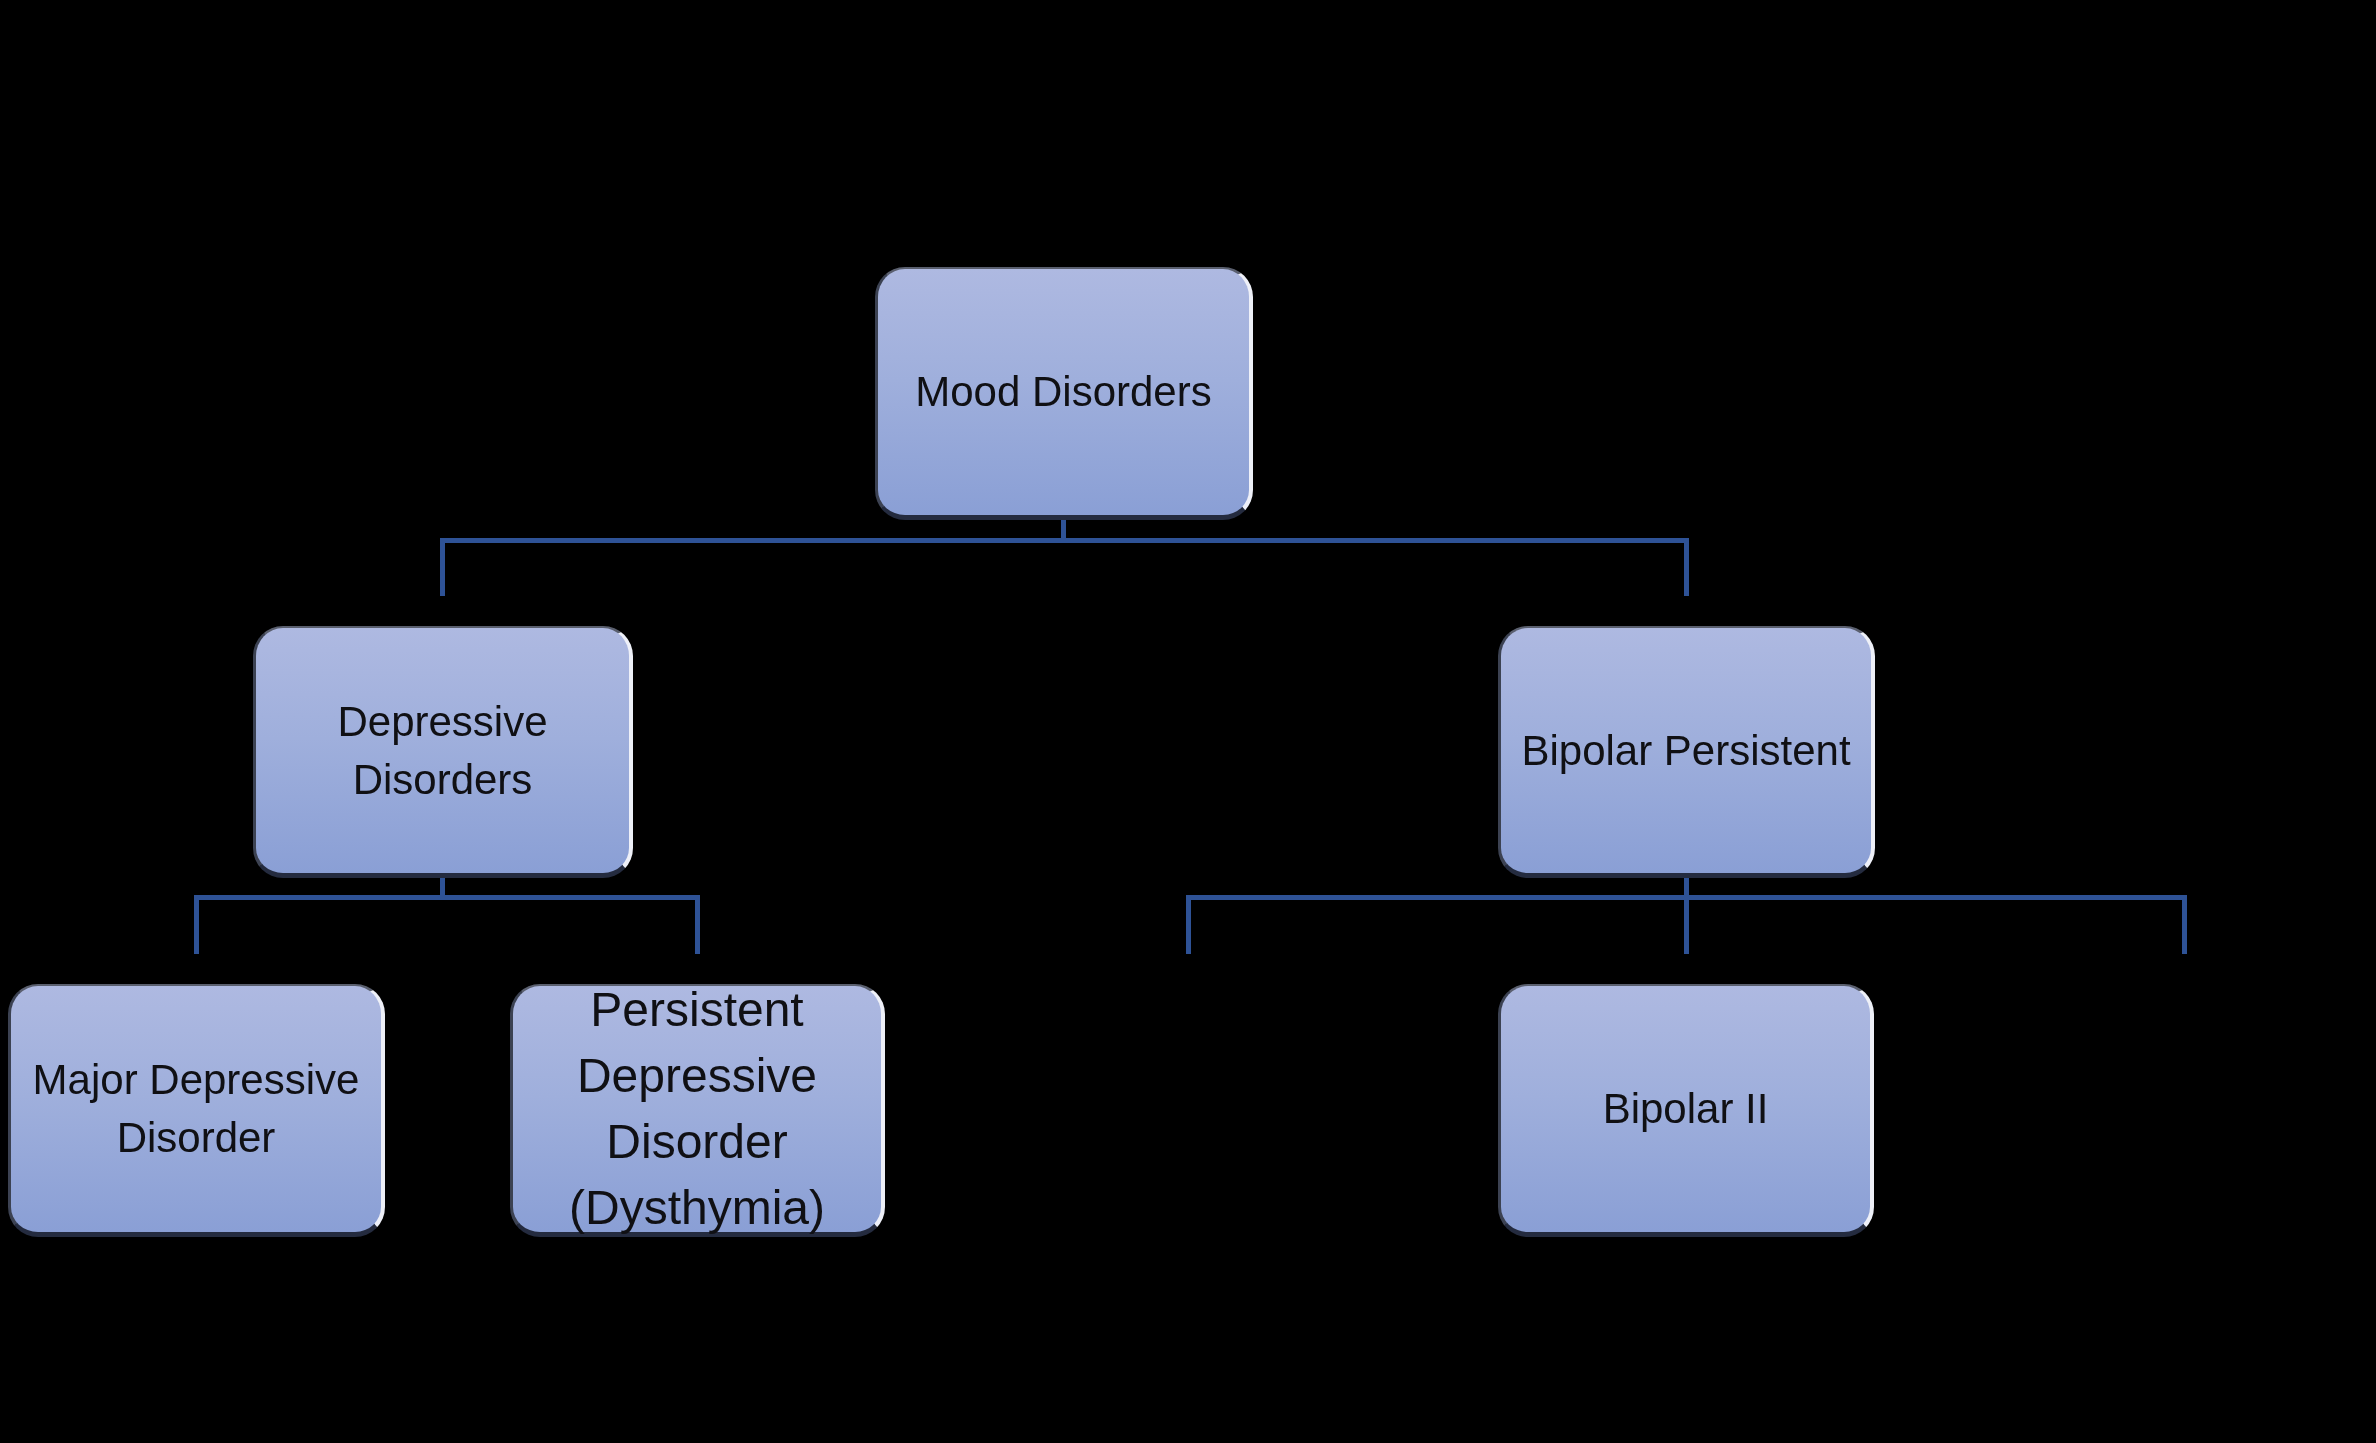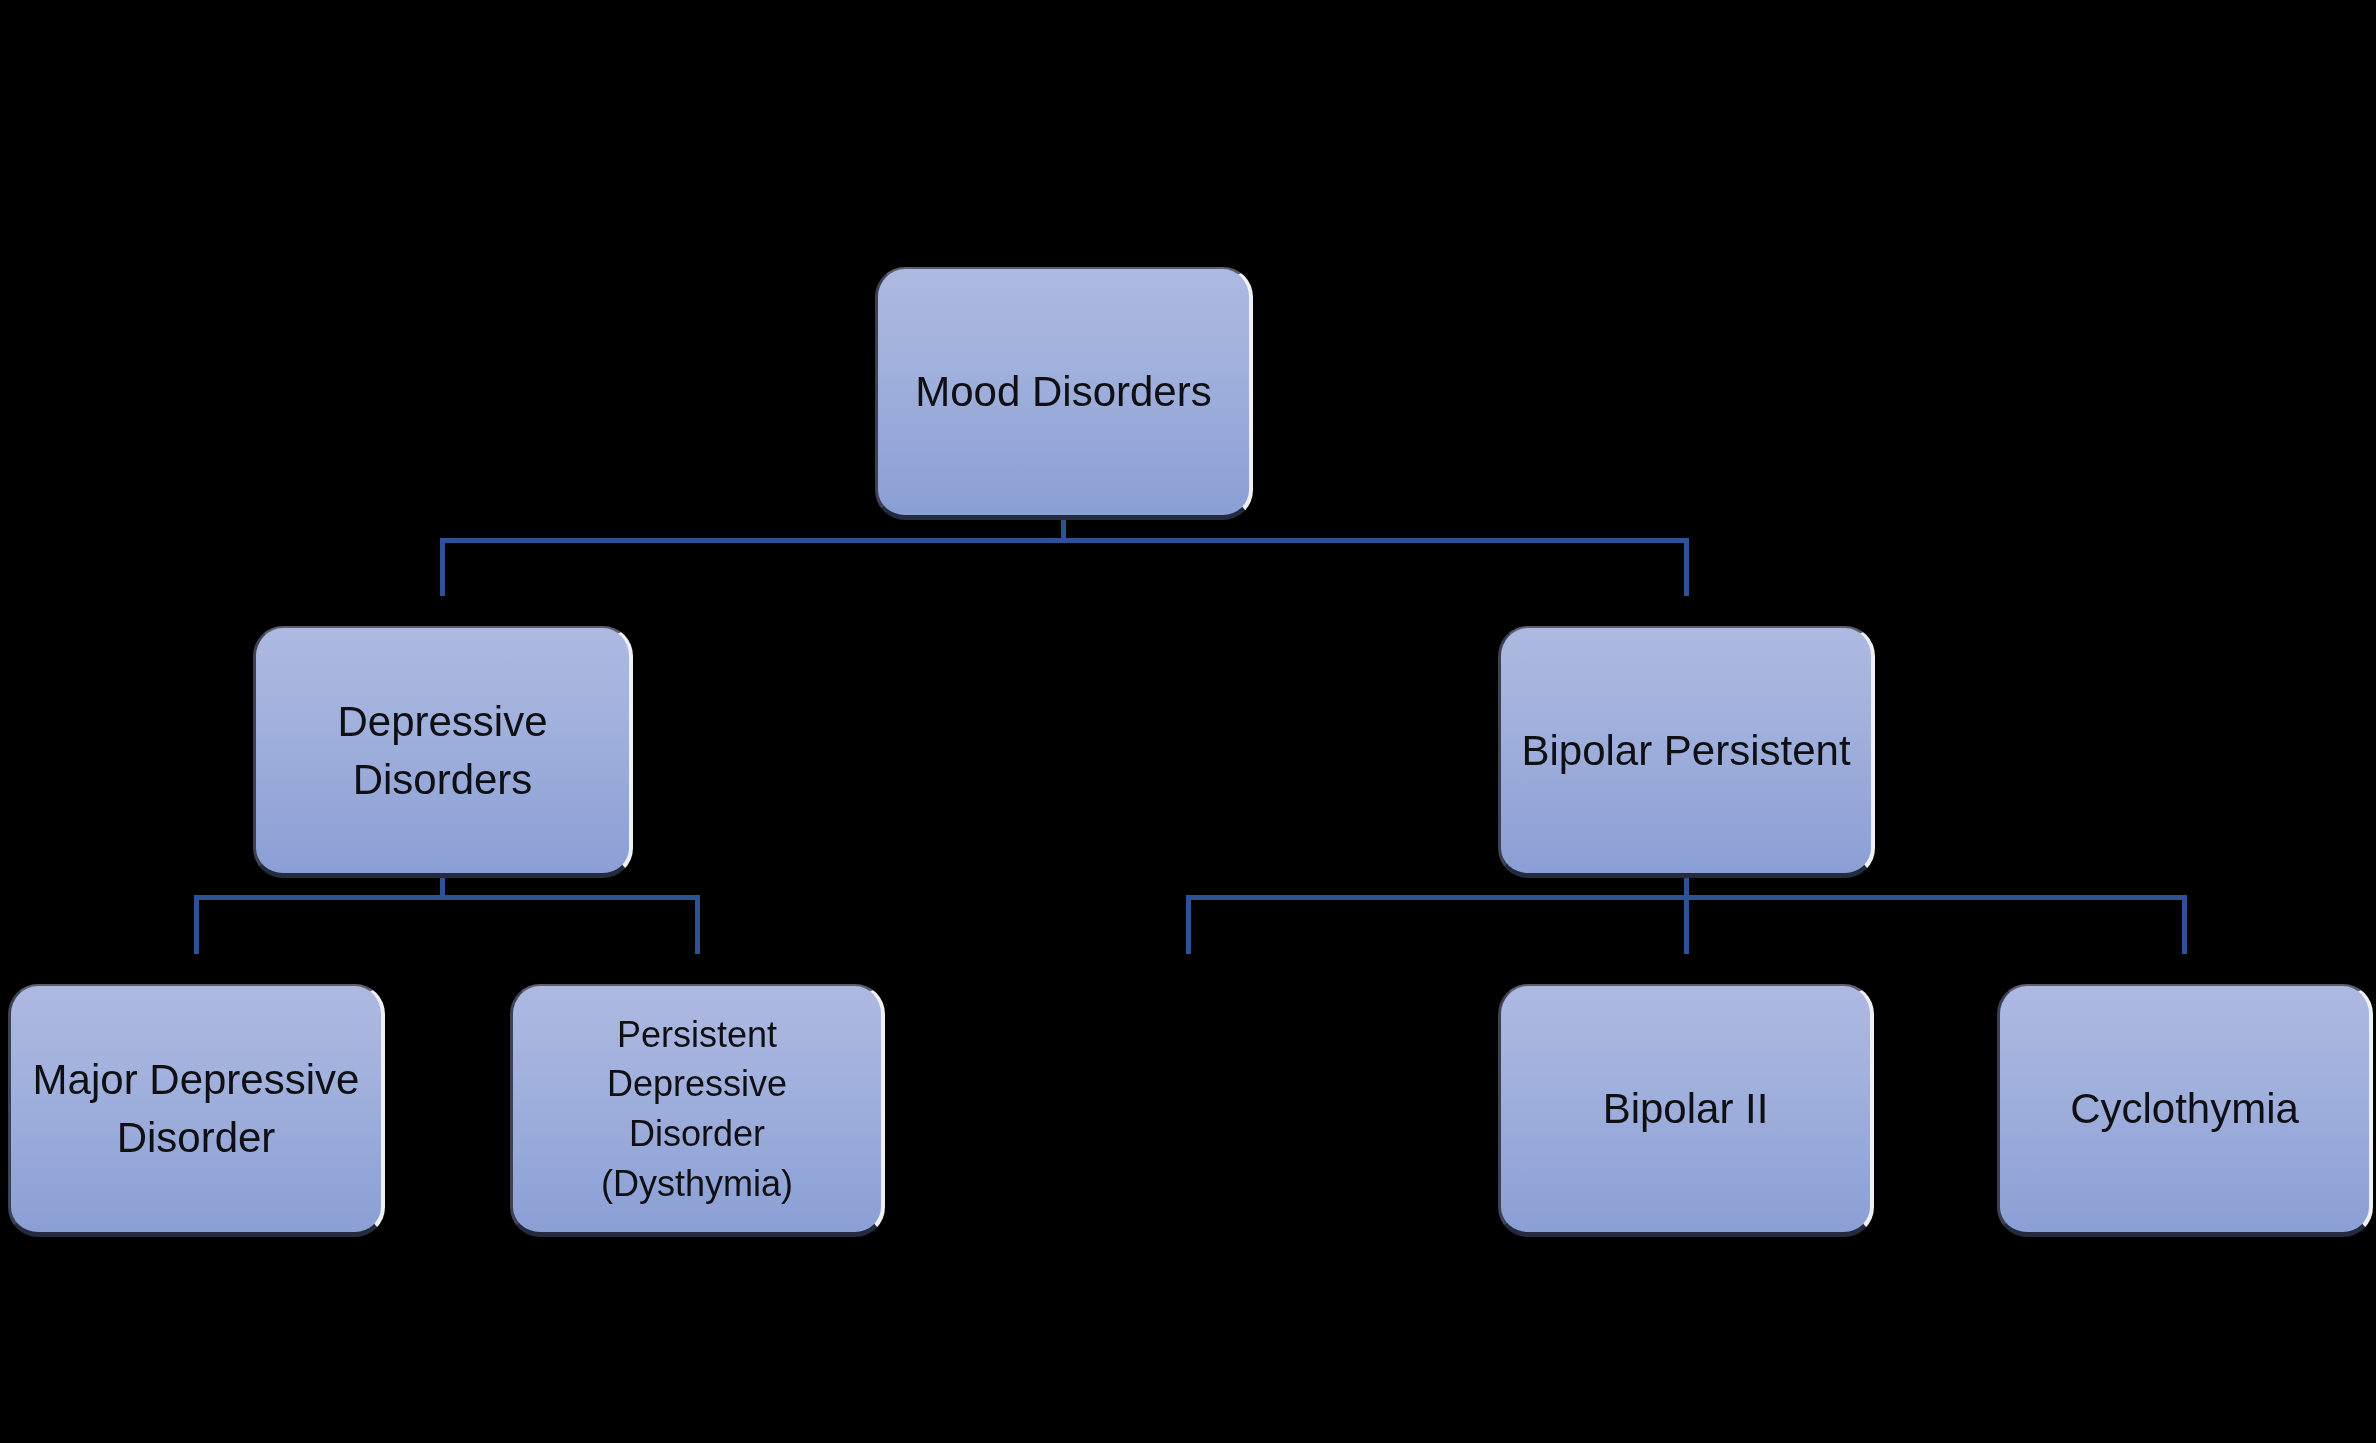--- a/index.html
+++ b/index.html
@@ -34,21 +34,21 @@
     border-color: #5a5f6e #eef0f8 #242b3f #3c4252;
     margin-top: 32px;
   }
   
   .n-mood        { left: 875px;  top: 235px; width: 378px; height: 253px; }
   
   .n-depressive  { left: 253px;  top: 594px; width: 380px; height: 252px; }
   .n-bipolar     { left: 1498px; top: 594px; width: 377px; height: 252px; }
   
   .n-mdd         { left: 8px;    top: 952px; width: 377px; height: 253px; padding-left: 16px; }
-  .n-pdd         { left: 510px;  top: 952px; width: 375px; height: 253px; font-size: 36px; }
+  .n-pdd         { left: 510px;  top: 952px; width: 375px; height: 253px; font-size: 48px; }
   .n-bip1        { left: 1000px; top: 952px; width: 377px; height: 253px; }
   .n-bip2        { left: 1498px; top: 952px; width: 376px; height: 253px; }
   .n-cyclo       { left: 1997px; top: 952px; width: 376px; height: 253px; }
 
   .conn {
     position: absolute;
     background: #2e5296;
   }
   
   .c-mood-stem   { left: 1061px; top: 488px; width: 5px;    height: 55px; }
@@ -90,15 +90,14 @@
   <div class="node n-depressive">Depressive
 Disorders</div>
   <div class="node n-bipolar">Bipolar Persistent</div>
   <div class="node n-mdd">Major Depressive
 Disorder</div>
   <div class="node n-pdd">Persistent
 Depressive
 Disorder
 (Dysthymia)</div>
   <div class="node n-bip2">Bipolar II</div>
-  <div class="node n-cyclo">Cyclothymia</div>
 
 </div>
 
 </body></html>

